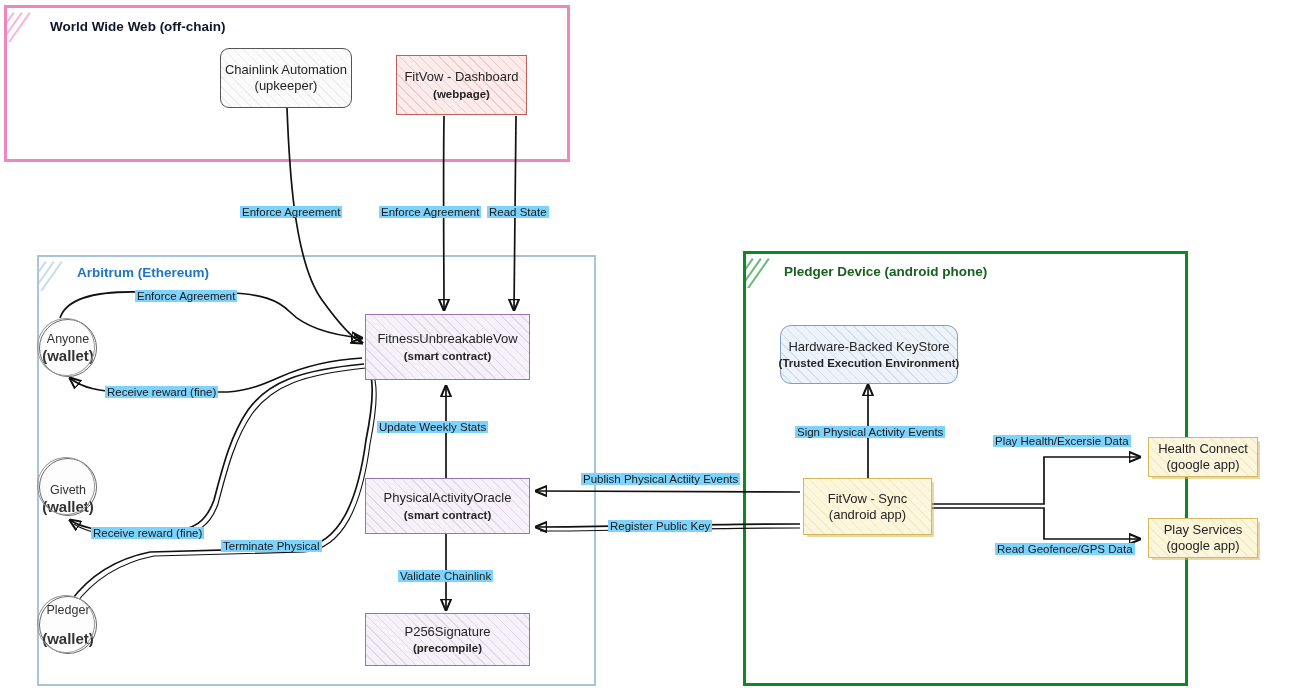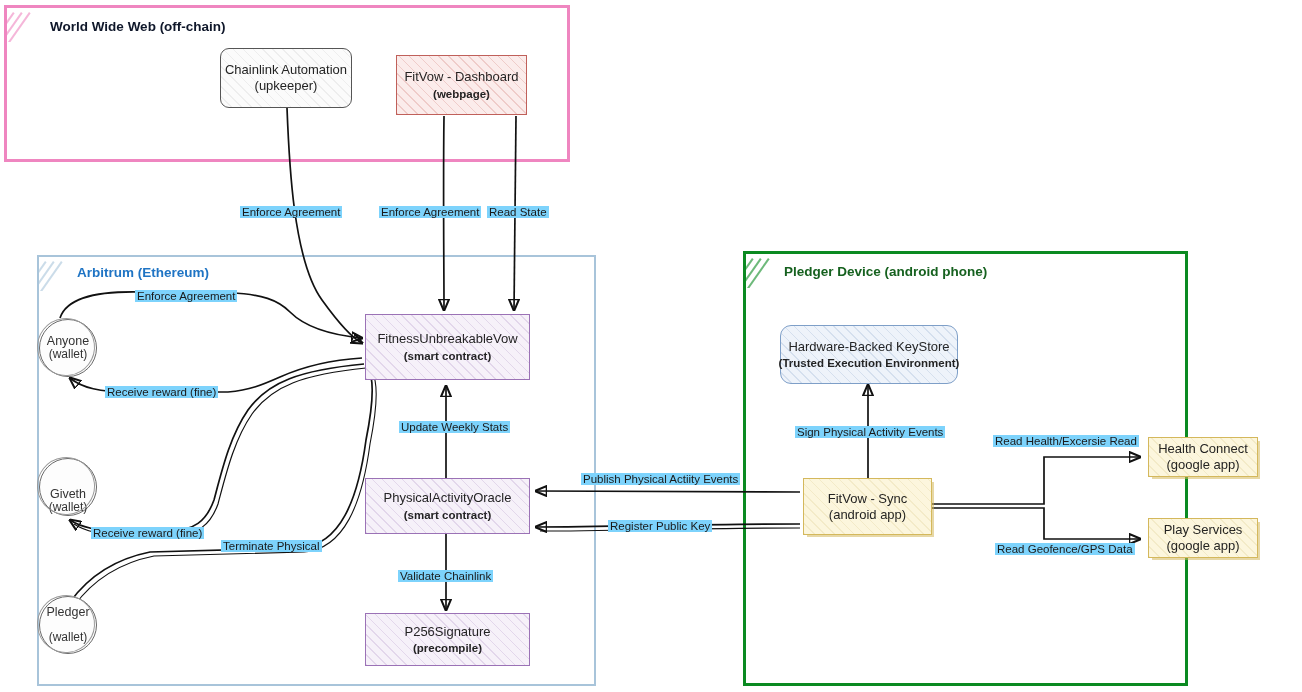--- a/index.html
+++ b/index.html
@@ -67,21 +67,21 @@
   .shadow-y{box-shadow:3px 3px 0 -1px rgba(212,184,92,.55);}
 
   
   .actor{
     position:absolute; width:56px; height:56px; border-radius:50%;
     border:1.4px solid #6a6a6a; background:#fdfdfd;
     display:flex; flex-direction:column; align-items:center; justify-content:center;
     text-align:center; line-height:1.15;
   }
   .actor .t1{font-size:12.5px; color:#333;}
-  .actor .t2{font-size:12px; font-weight:normal; color:#333;}
+  .actor .t2{font-size:15px; font-weight:bold; color:#333;}
   .actor::before{
     content:""; position:absolute; left:-3px; top:-2px; width:56px; height:56px;
     border-radius:50%; border:1.2px solid #9a9a9a; transform:rotate(-7deg);
   }
 
   
   .elabel{
     position:absolute; font-size:11.5px; color:#1a1a1a; white-space:nowrap;
     background:#7dd3fc; padding:0 2px;
   }
@@ -222,23 +222,23 @@
 
   <div class="elabel" style="left:240px;top:206px;">Enforce Agreement</div>
   <div class="elabel" style="left:379px;top:206px;">Enforce Agreement</div>
   <div class="elabel" style="left:487px;top:206px;">Read State</div>
 
   <div class="elabel" style="left:135px;top:290px;">Enforce Agreement</div>
   <div class="elabel" style="left:105px;top:386px;">Receive reward (fine)</div>
   <div class="elabel" style="left:91px;top:527px;">Receive reward (fine)</div>
   <div class="elabel" style="left:221px;top:540px;">Terminate Physical</div>
 
-  <div class="elabel" style="left:399px;top:421px;">Update Weekly Stats</div>
+  <div class="elabel" style="left:377px;top:421px;">Update Weekly Stats</div>
   <div class="elabel" style="left:398px;top:570px;">Validate Chainlink</div>
 
   <div class="elabel" style="left:581px;top:473px;">Publish Physical Actiity Events</div>
   <div class="elabel" style="left:608px;top:520px;text-align:right;">Register Public Key</div>
 
   <div class="elabel" style="left:795px;top:426px;">Sign Physical Activity Events</div>
-  <div class="elabel" style="left:993px;top:435px;">Read Health/Excersie Read</div>
+  <div class="elabel" style="left:993px;top:435px;">Play Health/Excersie Data</div>
   <div class="elabel" style="left:995px;top:543px;">Read Geofence/GPS Data</div>
 
 </div>
 
 </body></html>

